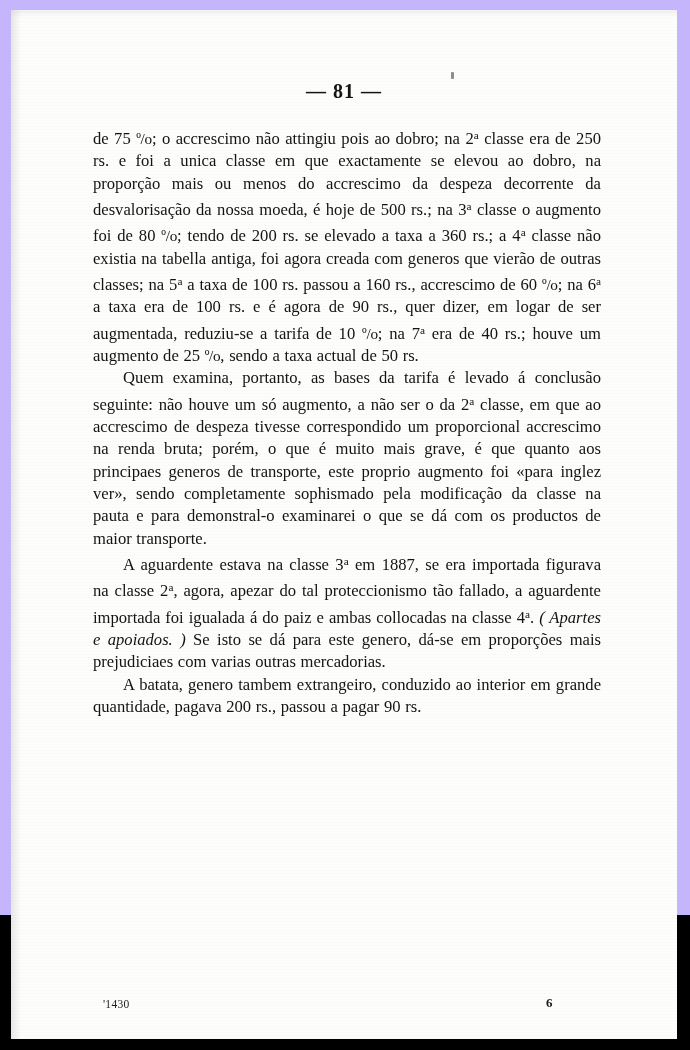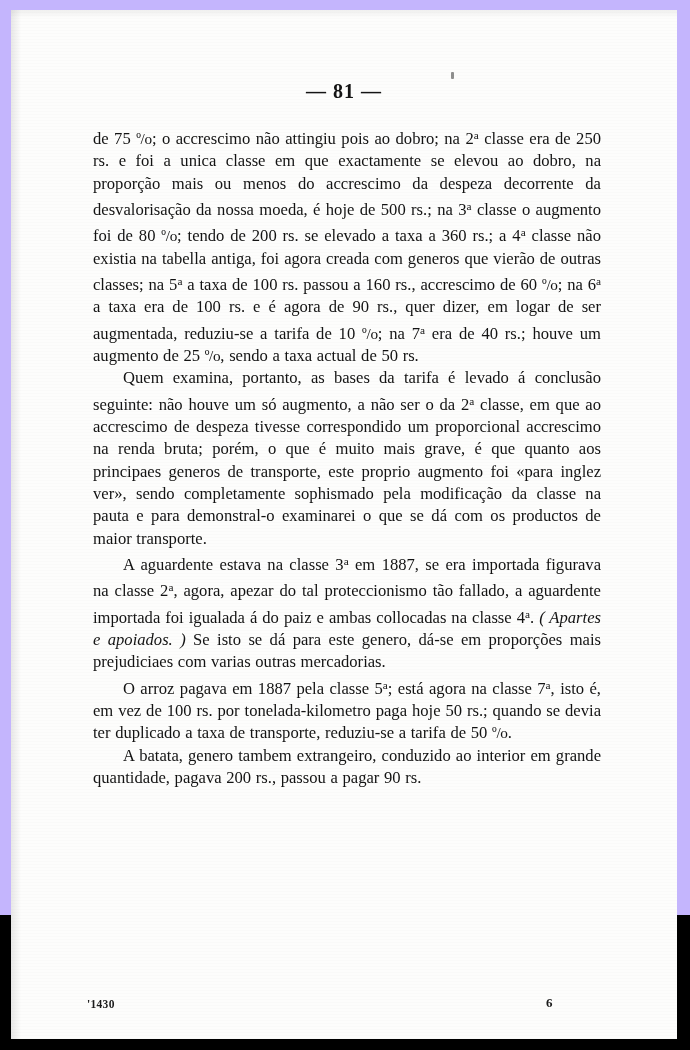--- a/index.html
+++ b/index.html
@@ -110,24 +110,24 @@
     letter-spacing: -0.3px;
   }
 
   .ital {
     font-style: italic;
   }
 
   
   #footer-signature {
     position: absolute;
-    left: 76px;
+    left: 92px;
     top: 988px;
     font-size: 11.5px;
-    font-weight: bold;
+    font-weight: normal;
     color: #1b1b1b;
     letter-spacing: 0.3px;
   }
   #footer-sheet-mark {
     position: absolute;
     left: 535px;
     top: 985px;
     font-size: 13px;
     font-weight: bold;
     color: #1b1b1b;
@@ -150,21 +150,20 @@
   <div id="page-sheet">
 
     <div id="page-header">— 81 —</div>
 
     <div id="scan-speck"></div>
 
     <div id="text-column">
         <p class="para no-indent">de 75 <span class="pct">º/o</span>; o accrescimo não attingiu pois ao dobro; na 2<span class="ord">a</span> classe era de 250 rs. e foi a unica classe em que exactamente se elevou ao dobro, na proporção mais ou menos do accrescimo da despeza decorrente da desvalorisação da nossa moeda, é hoje de 500 rs.; na 3<span class="ord">a</span> classe o augmento foi de 80 <span class="pct">º/o</span>; tendo de 200 rs. se elevado a taxa a 360 rs.; a 4<span class="ord">a</span> classe não existia na tabella antiga, foi agora creada com generos que vierão de outras classes; na 5<span class="ord">a</span> a taxa de 100 rs. passou a 160 rs., accrescimo de 60 <span class="pct">º/o</span>; na 6<span class="ord">a</span> a taxa era de 100 rs. e é agora de 90 rs., quer dizer, em logar de ser augmentada, reduziu-se a tarifa de 10 <span class="pct">º/o</span>; na 7<span class="ord">a</span> era de 40 rs.; houve um augmento de 25 <span class="pct">º/o</span>, sendo a taxa actual de 50 rs.</p>
         <p class="para">Quem examina, portanto, as bases da tarifa é levado á conclusão seguinte: não houve um só augmento, a não ser o da 2<span class="ord">a</span> classe, em que ao accrescimo de despeza tivesse correspondido um proporcional accrescimo na renda bruta; porém, o que é muito mais grave, é que quanto aos principaes generos de transporte, este proprio augmento foi «para inglez ver», sendo completamente sophismado pela modificação da classe na pauta e para demonstral-o examinarei o que se dá com os productos de maior transporte.</p>
         <p class="para">A aguardente estava na classe 3<span class="ord">a</span> em 1887, se era importada figurava na classe 2<span class="ord">a</span>, agora, apezar do tal proteccionismo tão fallado, a aguardente importada foi igualada á do paiz e ambas collocadas na classe 4<span class="ord">a</span>. <span class="ital">( Apartes e apoiados. )</span> Se isto se dá para este genero, dá-se em proporções mais prejudiciaes com varias outras mercadorias.</p>
-        <p class="para">O arroz pagava em 1887 pela classe 5<span class="ord">a</span>; está agora na classe 7<span class="ord">a</span>, isto é, em vez de 100 rs. por tonelada-kilometro paga hoje 50 rs.; quando se devia ter duplicado a taxa de transporte, reduziu-se a tarifa de 50 <span class="pct">º/o</span>.</p>
         <p class="para">A batata, genero tambem extrangeiro, conduzido ao interior em grande quantidade, pagava 200 rs., passou a pagar 90 rs.</p>
       </div>
 
     <div id="footer-signature">'1430</div>
 
     <div id="footer-sheet-mark">6</div>
 
     <div id="ink-texture"></div>
   </div>
 </div>

